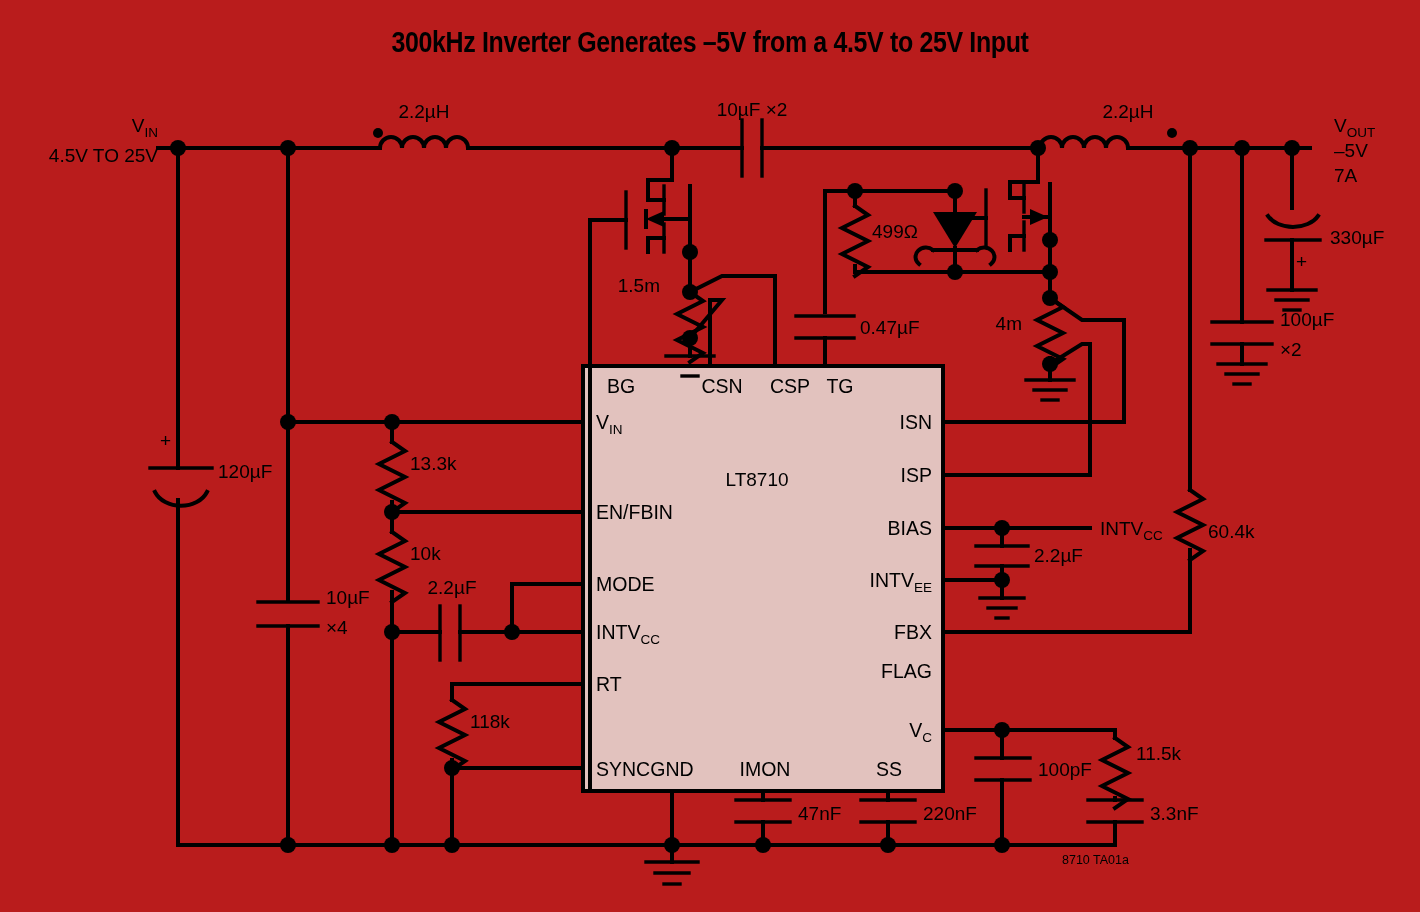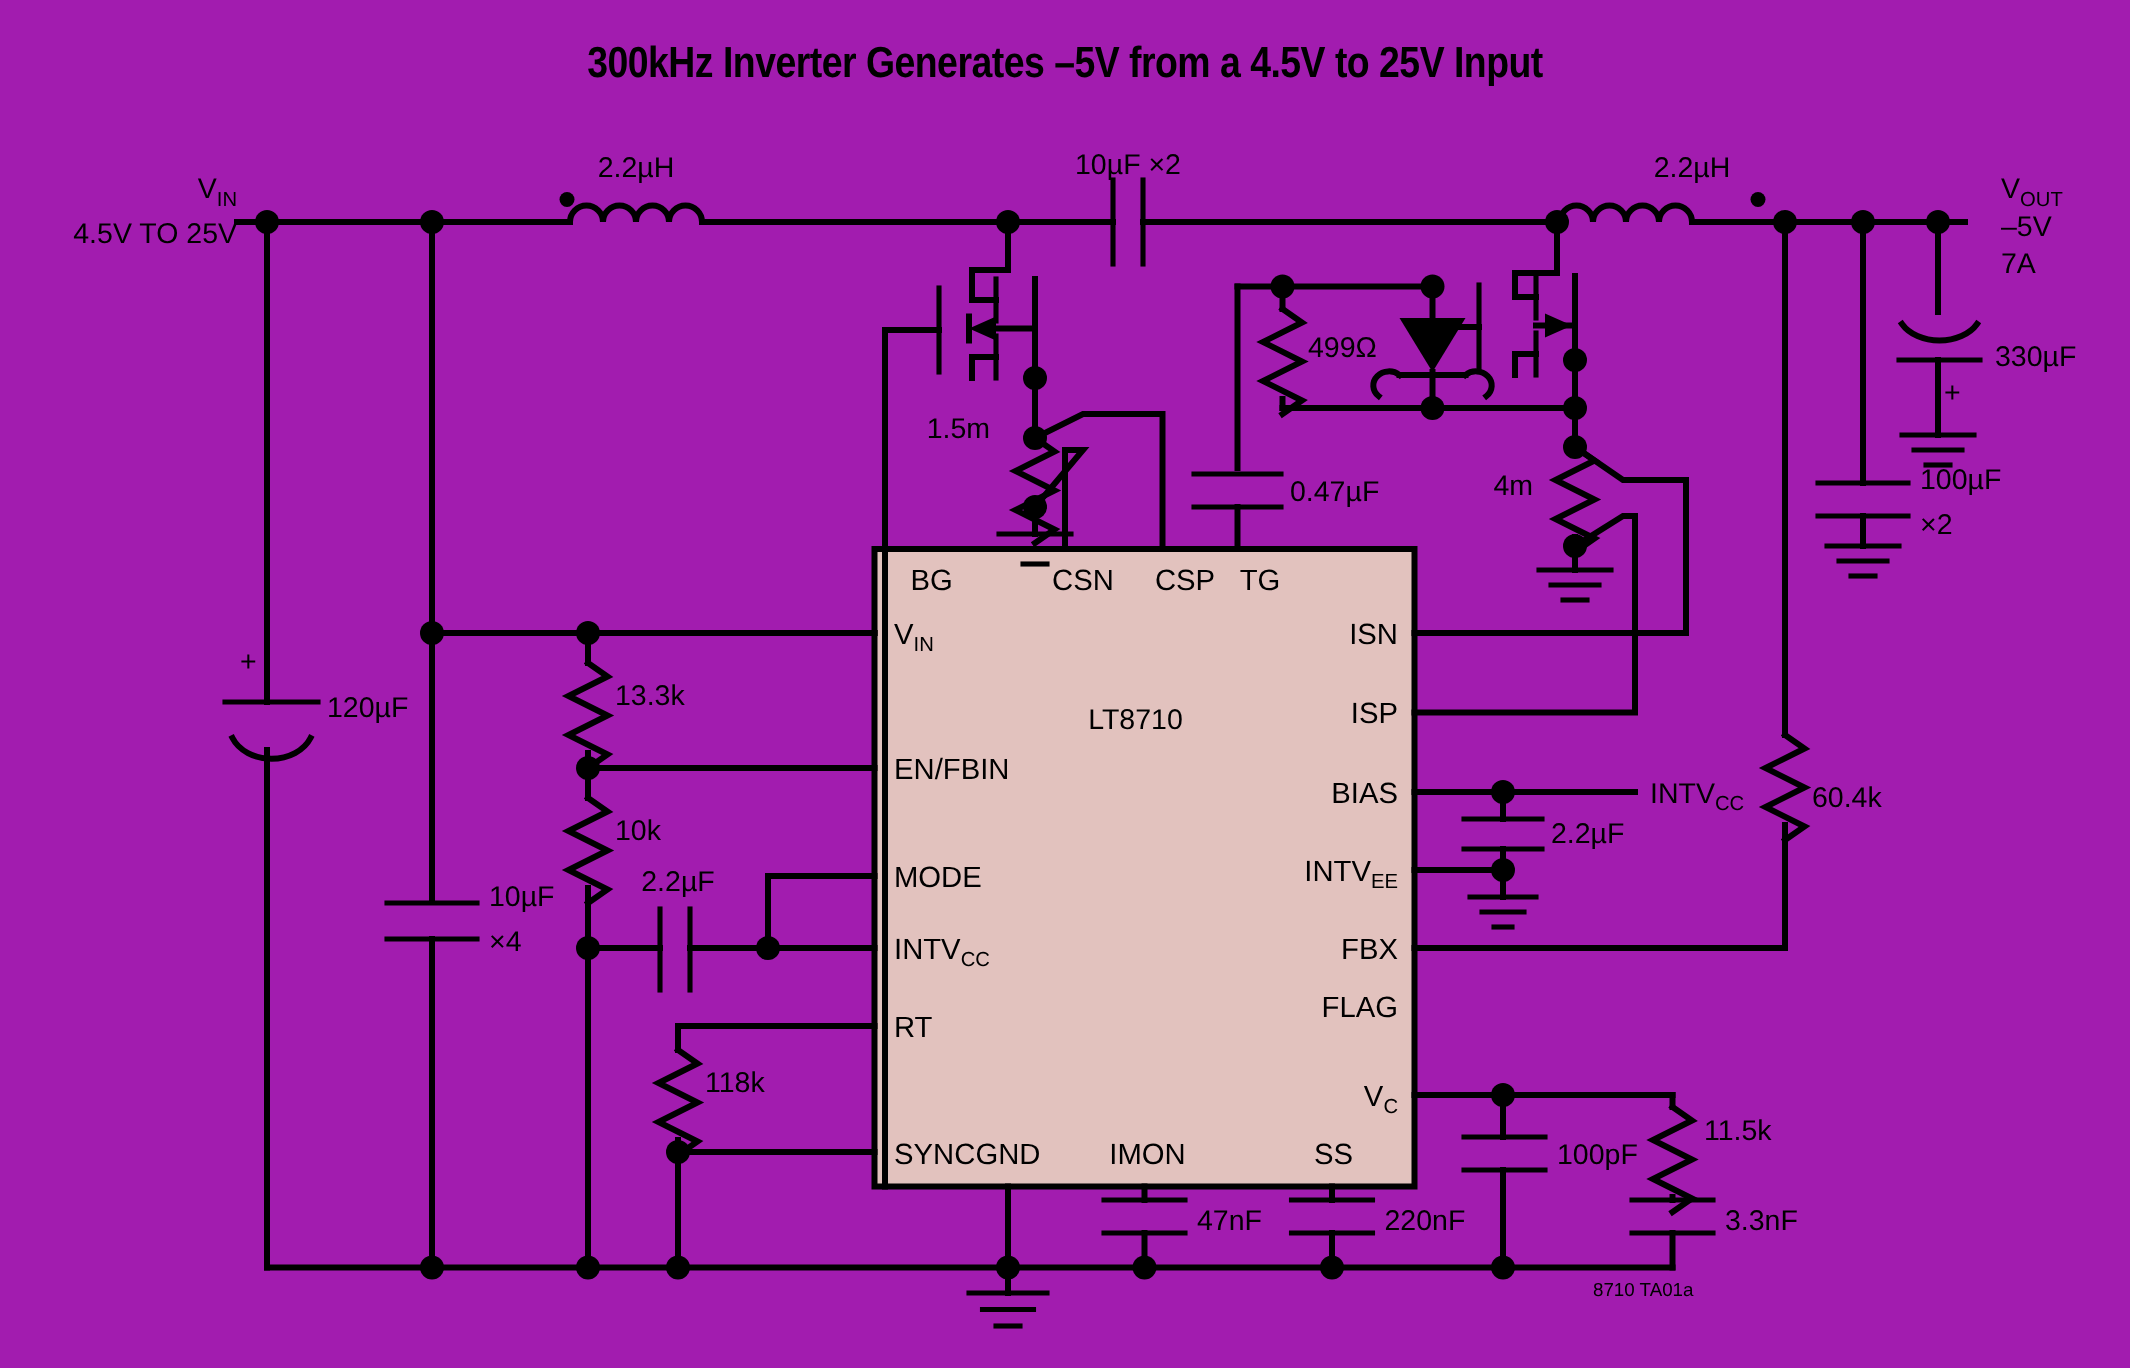--- a/index.html
+++ b/index.html
@@ -1,17 +1,17 @@
 <!DOCTYPE html>
 <html><head>
 <meta charset="utf-8">
 <style>
   html,body{margin:0;padding:0;background:#ffffff;}
   body{width:1420px;height:912px;font-family:"Liberation Sans",sans-serif;overflow:hidden;}
-  #stage{position:relative;width:1420px;height:912px;background:#a21caf;}
+  #stage{position:relative;width:1420px;height:912px;background:#b91c1c;}
   #title{
     position:absolute;left:0;top:26px;width:1420px;text-align:center;
     font-family:"Liberation Sans",sans-serif;font-weight:bold;font-size:29px;
     letter-spacing:-0.4px;color:#000;
     transform:scaleX(0.86);transform-origin:center top;
   }
   svg#sch{position:absolute;left:0;top:0;width:1420px;height:912px;}
   .w{stroke:#000;stroke-width:4;fill:none;stroke-linecap:square;}
   .wt{stroke:#000;stroke-width:3.4;fill:none;stroke-linecap:square;}
   .dot{fill:#000;}

